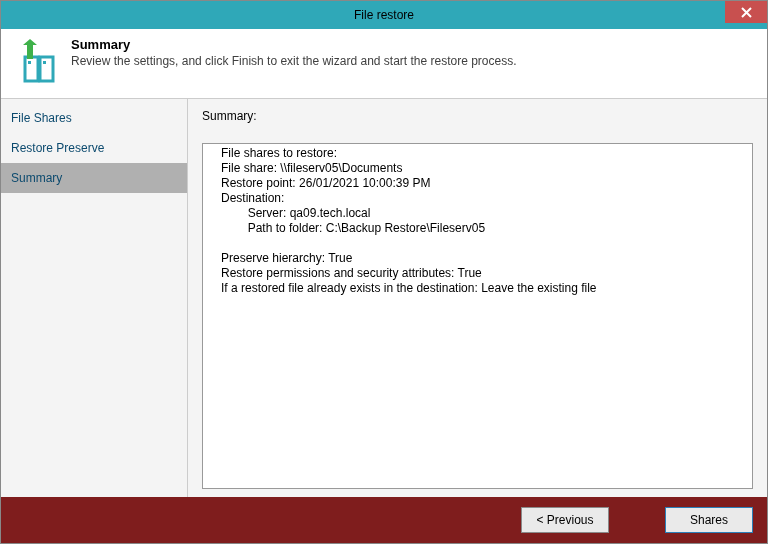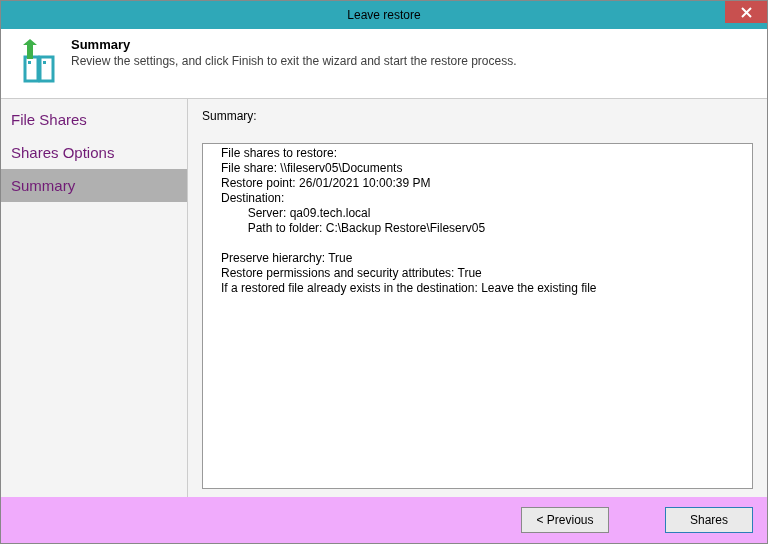--- a/index.html
+++ b/index.html
@@ -9,38 +9,38 @@
   .titlebar .title{color:#000;font-size:12px}
   .titlebar .close{position:absolute;right:0;top:0;width:42px;height:22px;background:#c8504f;display:flex;align-items:center;justify-content:center;color:#fff;font-weight:bold;cursor:pointer;font-family:Arial,sans-serif;font-size:13px}
   
   .banner{display:flex;align-items:flex-start;padding:8px 12px 10px 12px;flex-shrink:0;background:#fff}
   .banner .icon{flex-shrink:0;margin-right:12px;margin-top:2px}
   .banner .htext .htitle{font-weight:600;font-size:13px;margin-bottom:2px}
   .banner .htext .hdesc{font-size:12px;color:#404040}
   
   .body{flex:1 1 auto;display:flex;border-top:1px solid #ccc;min-height:0; background:#f4f4f4;}
   .sidebar{width:186px;flex-shrink:0;border-right:1px solid #ccc;background:#f4f4f4;padding-top:4px}
-  .sidebar .navitem{padding:8px 10px;font-size:15px;color:#701a75;cursor:pointer}
+  .sidebar .navitem{padding:8px 10px;font-size:12px;color:#0c4a6e;cursor:pointer}
   .sidebar .navitem.active{background:#b0b0b0}
   .main{flex:1 1 auto;padding:10px 14px 8px 14px;display:flex;flex-direction:column;min-width:0; background:#f4f4f4;}
   .main .label{font-size:12px;margin-bottom:20px}
   .main .summarybox{flex:1 1 auto;border:1px solid #999;background:#fff;padding:2px 18px;font-size:12px;line-height:15px;overflow:auto;color:#000;white-space:pre}
   
-  .footer{height:46px;flex-shrink:0;background:#f0abfc;display:flex;align-items:center;justify-content:flex-end;padding:0 14px;gap:24px;}
+  .footer{height:46px;flex-shrink:0;background:#7f1d1d;display:flex;align-items:center;justify-content:flex-end;padding:0 14px;gap:24px;}
   .footer .btn{width:86px;height:24px;border:1px solid #8a8a8a;background:#eaeaea;font-size:12px;display:flex;align-items:center;justify-content:center;cursor:pointer}
   .footer .btn.disabled{color:#9a9a9a;cursor:default;border-color:#bcbcbc;background:#f0f0f0}
   .footer .btn.primary{border-color:#2b7fb8}
   .footer .gap{width:8px}
 </style>
 </head>
 <body>
 
 <div class="window">
   <div class="titlebar">
-    <span class="title">Leave restore</span>
+    <span class="title">File restore</span>
     <div class="close">
       <svg width="11" height="11" viewBox="0 0 11 11">
           <path d="M1 1 L10 10 M10 1 L1 10" stroke="#fff" stroke-width="2"></path>
         </svg>
     </div>
   </div>
 
   <div class="banner">
     <div class="icon">
       <svg width="46" height="46" viewBox="0 0 46 46">
@@ -53,21 +53,21 @@
     </div>
     <div class="htext">
       <div class="htitle">Summary</div>
       <div class="hdesc">Review the settings, and click Finish to exit the wizard and start the restore process.</div>
     </div>
   </div>
 
   <div class="body">
     <div class="sidebar">
       <div class="navitem">File Shares</div>
-      <div class="navitem">Shares Options</div>
+      <div class="navitem">Restore Preserve</div>
       <div class="navitem active">Summary</div>
     </div>
     <div class="main">
       <div class="label">Summary:</div>
       <div class="summarybox">File shares to restore:
 File share: \\fileserv05\Documents
 Restore point: 26/01/2021 10:00:39 PM
 Destination:
         Server: qa09.tech.local
         Path to folder: C:\Backup Restore\Fileserv05

